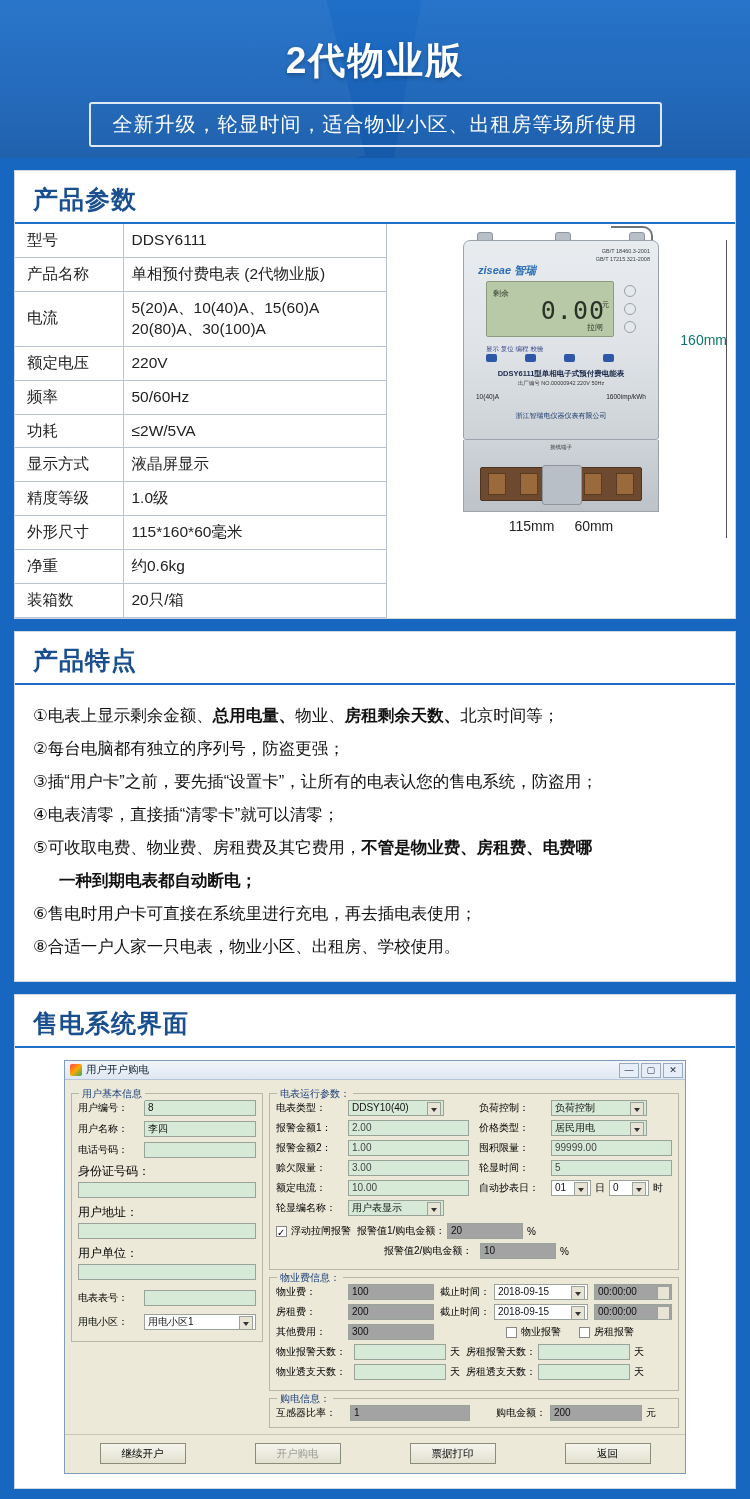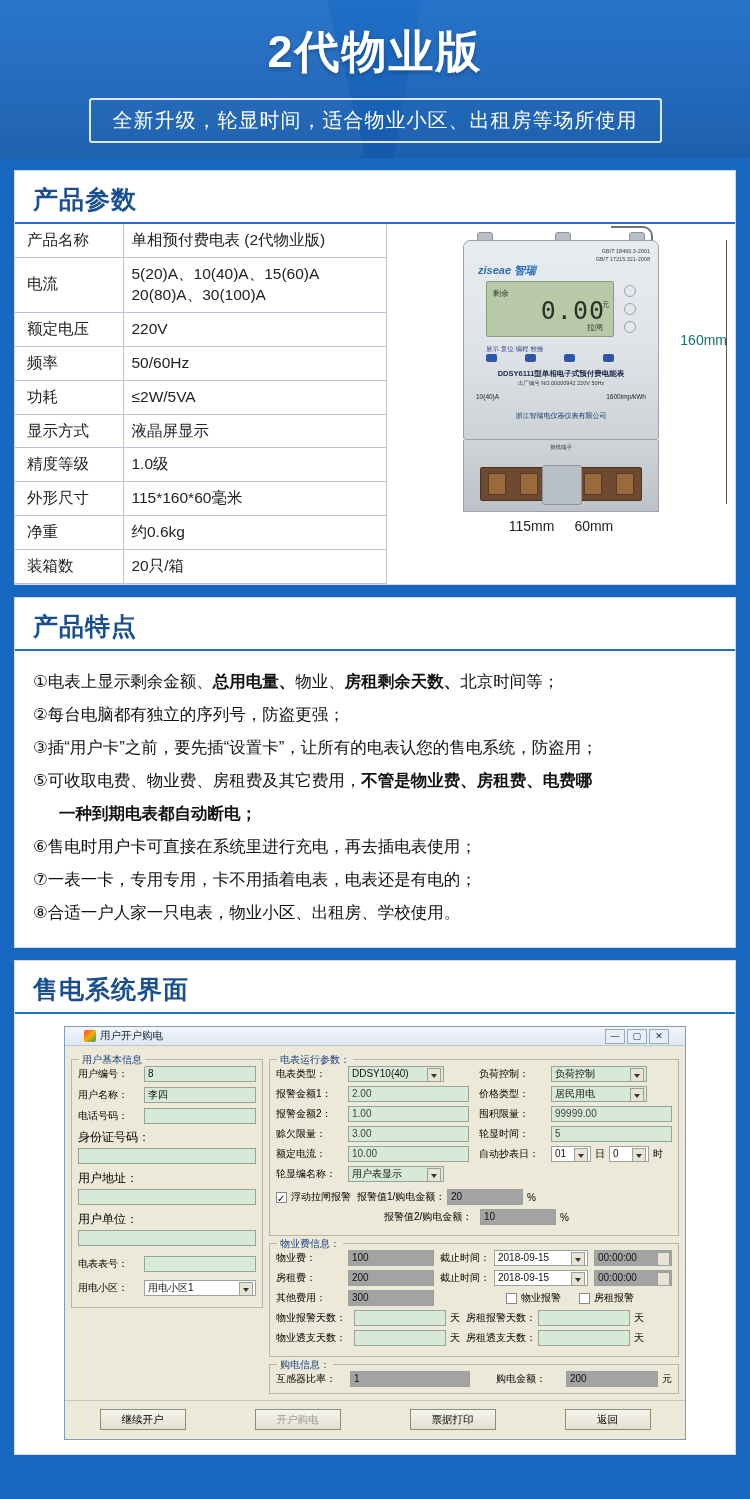--- a/index.html
+++ b/index.html
@@ -31,25 +31,25 @@
     content: "";
     position: absolute;
     right: -120px; top: -30px;
     width: 460px; height: 230px;
     background: rgba(255,255,255,0.04);
     transform: rotate(10deg);
   }
   .hero-title {
     position: relative;
     z-index: 2;
-    font-size: 45px;
+    font-size: 37px;
     font-weight: bold;
     color: #ffffff;
     letter-spacing: 2px;
-    padding-top: 22px;
+    padding-top: 36px;
     text-shadow: 0 2px 4px rgba(0,0,0,0.25);
   }
   .hero-sub {
     position: relative;
     z-index: 2;
     display: inline-block;
     margin-top: 16px;
     padding: 7px 22px;
     border: 2px solid rgba(255,255,255,0.85);
     border-radius: 3px;
@@ -236,21 +236,21 @@
     border: 1px solid #7f9db9;
     background: #ece9d8;
     font-family: "Liberation Sans", sans-serif;
     font-size: 10px;
     color: #000;
   }
   .win-title {
     height: 19px;
     background: linear-gradient(180deg,#f2f6fb 0%, #dfe7f2 100%);
     border-bottom: 1px solid #b6c6d8;
-    display: flex; align-items: center; padding: 0 16px;
+    display: flex; align-items: center; padding: 0 2px;
   }
   .win-ico {
     width: 12px; height: 12px; margin: 0 4px 0 3px;
     background: linear-gradient(135deg,#f44 0%, #fa0 50%, #2a6 100%);
     border-radius: 2px;
   }
   .win-title .t { font-size: 10.5px; color: #123; }
   .win-btns { margin-left: auto; display: flex; }
   .win-btns i {
     width: 20px; height: 15px; margin-left: 2px;
@@ -329,20 +329,24 @@
     <div class="hero-title">2代物业版</div>
     <div class="hero-sub">全新升级，轮显时间，适合物业小区、出租房等场所使用</div>
   </div>
 
   <div class="card">
     <div class="card-head">产品参数</div>
     <div class="card-body">
       <div class="spec-wrap">
         <table class="spec-table">
           <tbody id="spec-rows">
+              <tr>
+                <td class="k">型号</td>
+                <td style="white-space: pre-line;">DDSY6111</td>
+              </tr>
               <tr>
                 <td class="k">产品名称</td>
                 <td style="white-space: pre-line;">单相预付费电表 (2代物业版)</td>
               </tr>
               <tr>
                 <td class="k">电流</td>
                 <td style="white-space: pre-line;">5(20)A、10(40)A、15(60)A
 20(80)A、30(100)A</td>
               </tr>
               <tr>
@@ -441,23 +445,23 @@
       </div>
     </div>
   </div>
 
   <div class="card">
     <div class="card-head">产品特点</div>
     <div class="features" id="features-list">
         <div><span>①</span><span>电表上显示剩余金额、</span><b>总用电量、</b><span>物业、</span><b>房租剩余天数、</b><span>北京时间等；</span></div>
         <div><span>②</span><span>每台电脑都有独立的序列号，防盗更强；</span></div>
         <div><span>③</span><span>插“用户卡”之前，要先插“设置卡”，让所有的电表认您的售电系统，防盗用；</span></div>
+        <div><span>④</span><span>电表清零，直接插“清零卡”就可以清零；</span></div>
         <div><span>⑤</span><span>可收取电费、物业费、房租费及其它费用，</span><b>不管是物业费、房租费、电费哪</b><span class="feat-cont"><b>一种到期电表都自动断电；</b></span></div>
         <div><span>⑥</span><span>售电时用户卡可直接在系统里进行充电，再去插电表使用；</span></div>
-        <div><span>⑦</span><span>一表一卡，专用专用，卡不用插着电表，电表还是有电的；</span></div>
         <div><span>⑧</span><span>合适一户人家一只电表，物业小区、出租房、学校使用。</span></div>
       </div>
   </div>
 
   <div class="card">
     <div class="card-head">售电系统界面</div>
     <div class="software">
       <div class="win">
         <div class="win-title">
           <div class="win-ico"></div>
@@ -620,21 +624,21 @@
                     <span class="unit">天</span>
                   </div>
                 </div>
             </div>
 
             <div class="fieldset">
               <div class="legend">购电信息：</div>
               <div class="prow" style="margin-bottom:0;">
                 <span class="plab" style="width:74px;">互感器比率：</span>
                 <span class="inp white" style="flex:0 0 120px;">1</span>
-                <span class="plab2" style="width:96px;padding-left:26px;">购电金额：</span>
+                <span class="plab2" style="width:80px;padding-left:26px;">购电金额：</span>
                 <span class="inp white" style="flex:0 0 92px;">200</span>
                 <span class="unit">元</span>
               </div>
             </div>
           </div>
         </div>
 
         <div class="btnrow2" id="win-buttons">
             <div class="btn">继续开户</div>
             <div class="btn disabled">开户购电</div>

